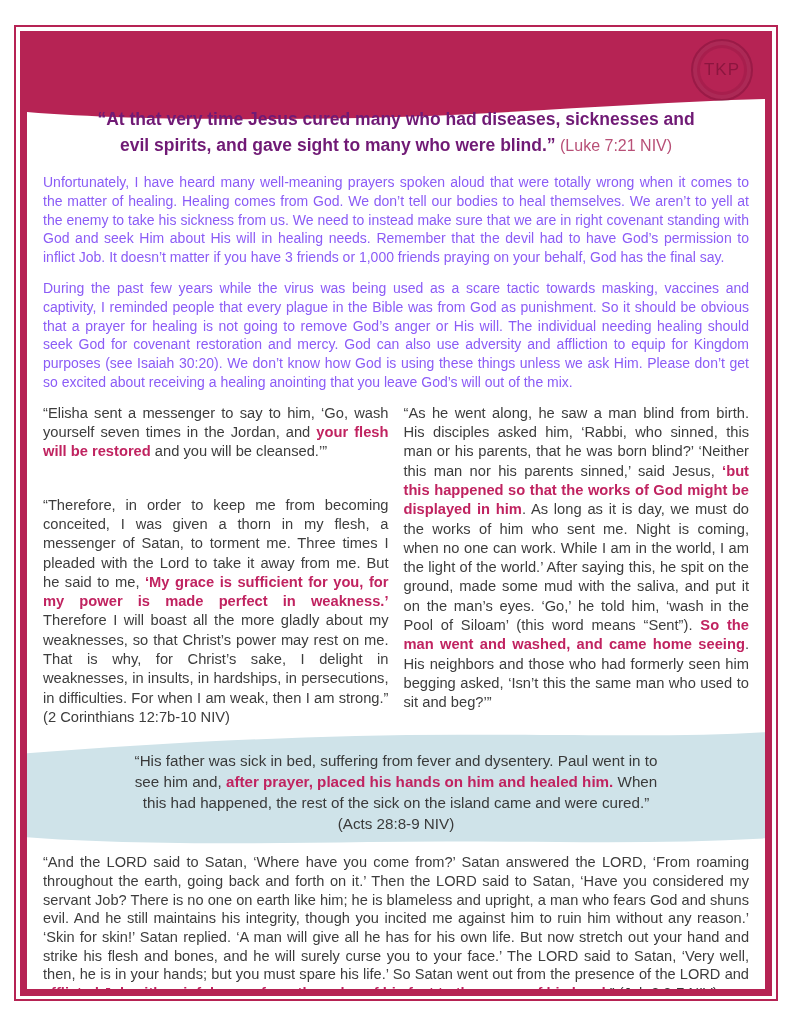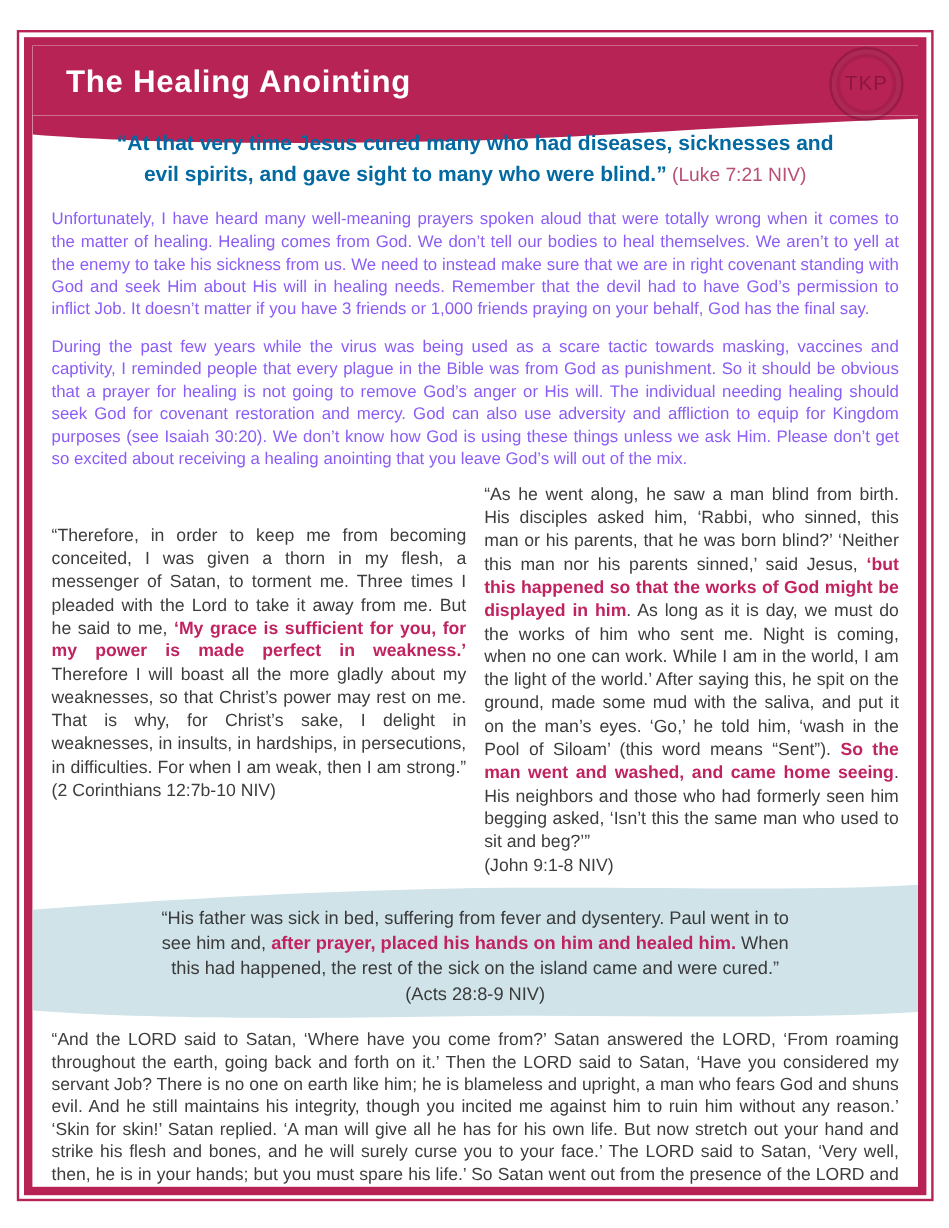--- a/index.html
+++ b/index.html
@@ -27,21 +27,21 @@
     border-radius:50%; border:2px solid rgba(70,0,30,0.25);
     box-shadow:inset 0 0 0 4px rgba(255,255,255,0.05), inset 0 0 0 7px rgba(70,0,30,0.12);
     display:flex; align-items:center; justify-content:center;
   }
   .logo-monogram {
     color:rgba(70,0,30,0.38); font-weight:normal; font-size:17px; letter-spacing:1px;
   }
   .header-wave { display:block; width:100%; height:36px; }
   
   .lead-quote { text-align:center; margin:-26px 60px 0; }
-  .lead-quote .seg-quote { color:#0369a1; font-weight:bold; font-size:17.5px; line-height:26px; }
+  .lead-quote .seg-quote { color:#701a75; font-weight:bold; font-size:17.5px; line-height:26px; }
   .lead-quote .seg-cite  { color:#b85077; font-size:16px; font-weight:normal; }
   
   .intro {
     margin:15px 16px 0; font-size:14px; line-height:18.8px;
     text-align:justify; color:#8b5cf6;
   }
   .intro + .intro { margin-top:12px; }
   .seg-accent { color:#c02360; font-weight:bold; }
   .cols { display:flex; gap:15px; margin:12px 16px 0; }
   .col { flex:1; font-size:14.7px; line-height:19.3px; text-align:justify; color:#3d3d3d; }
@@ -61,41 +61,40 @@
   }
 </style>
 </head>
 <body>
 
 <div class="outer-line"></div>
 
 <div class="frame">
 
   <div class="header">
-    <div class="page-title">The Healing Anointing</div>
     <div class="logo">
       <span class="logo-monogram">TKP</span>
     </div>
   </div>
   <svg class="header-wave" viewBox="0 0 735 36" preserveAspectRatio="none" aria-hidden="true">
     <path d="M0,0 L735,0 L735,3 C600,7 470,19 330,22 C200,24.5 85,23 0,16 Z" fill="#b62354"></path>
   </svg>
 
   <p class="lead-quote"><span class="seg-quote">“At that very time Jesus cured many who had diseases, sicknesses and evil spirits, and gave sight to many who were blind.”</span><span class="seg-cite"> (Luke 7:21 NIV)</span></p>
 
   <p class="intro">Unfortunately, I have heard many well-meaning prayers spoken aloud that were totally wrong when it comes to the matter of healing. Healing comes from God. We don’t tell our bodies to heal themselves. We aren’t to yell at the enemy to take his sickness from us. We need to instead make sure that we are in right covenant standing with God and seek Him about His will in healing needs. Remember that the devil had to have God’s permission to inflict Job. It doesn’t matter if you have 3 friends or 1,000 friends praying on your behalf, God has the final say.</p>
   <p class="intro">During the past few years while the virus was being used as a scare tactic towards masking, vaccines and captivity, I reminded people that every plague in the Bible was from God as punishment. So it should be obvious that a prayer for healing is not going to remove God’s anger or His will. The individual needing healing should seek God for covenant restoration and mercy. God can also use adversity and affliction to equip for Kingdom purposes (see Isaiah 30:20). We don’t know how God is using these things unless we ask Him. Please don’t get so excited about receiving a healing anointing that you leave God’s will out of the mix.</p>
 
   <div class="cols">
     <div class="col">
+      <p><span class="seg-normal">“Elisha sent a messenger to say to him, ‘Go, wash yourself seven times in the Jordan, and </span><span class="seg-accent">your flesh will be restored</span><span class="seg-normal"> and you will be cleansed.’”</span></p>
       <p class="second"><span class="seg-normal">“Therefore, in order to keep me from becoming conceited, I was given a thorn in my flesh, a messenger of Satan, to torment me.  Three times I pleaded with the Lord to take it away from me.  But he said to me, </span><span class="seg-accent">‘My grace is sufficient for you, for my power is made perfect in weakness.’</span><span class="seg-normal"> Therefore I will boast all the more gladly about my weaknesses, so that Christ’s power may rest on me. That is why, for Christ’s sake, I delight in weaknesses, in insults, in hardships, in persecutions, in difficulties. For when I am weak, then I am strong.” (2 Corinthians 12:7b-10 NIV)</span></p>
     </div>
     <div class="col">
       <p><span class="seg-normal">“As he went along, he saw a man blind from birth. His disciples asked him, ‘Rabbi, who sinned, this man or his parents, that he was born blind?’ ‘Neither this man nor his parents sinned,’ said Jesus, </span><span class="seg-accent">‘but this happened so that the works of God might be displayed in him</span><span class="seg-normal">. As long as it is day, we must do the works of him who sent me. Night is coming, when no one can work. While I am in the world, I am the light of the world.’ After saying this, he spit on the ground, made some mud with the saliva, and put it on the man’s eyes.  ‘Go,’ he told him,  ‘wash in the Pool of Siloam’ (this word means “Sent”). </span><span class="seg-accent">So the man went and washed, and came home seeing</span><span class="seg-normal">. His neighbors and those who had formerly seen him begging asked, ‘Isn’t this the same man who used to sit and beg?’”</span></p>
-      <div class="scripture-cite">(John 9:1-8 NIV)</div>
     </div>
   </div>
 
   <div class="acts-band">
     <svg viewBox="0 0 735 94" preserveAspectRatio="none" aria-hidden="true">
       <path d="M0,18 C130,10 280,3 430,3 C560,3 660,5 735,1 L735,87 C610,93 480,88 340,90 C200,92 80,91 0,86 Z" fill="#cfe3e9"></path>
     </svg>
     <p class="acts-text"><span class="seg-normal">“His father was sick in bed, suffering from fever and dysentery. Paul went in to see him and, </span><span class="seg-accent">after prayer, placed his hands on him and healed him.</span><span class="seg-normal"> When this had happened, the rest of the sick on the island came and were cured.”  (Acts 28:8-9 NIV)</span></p>
   </div>
 

